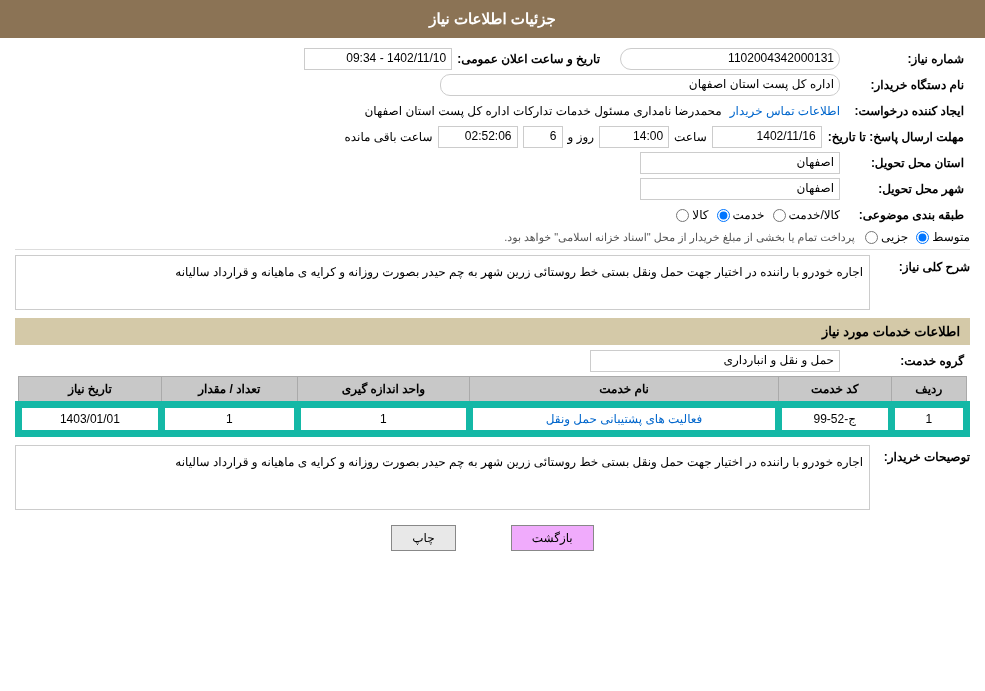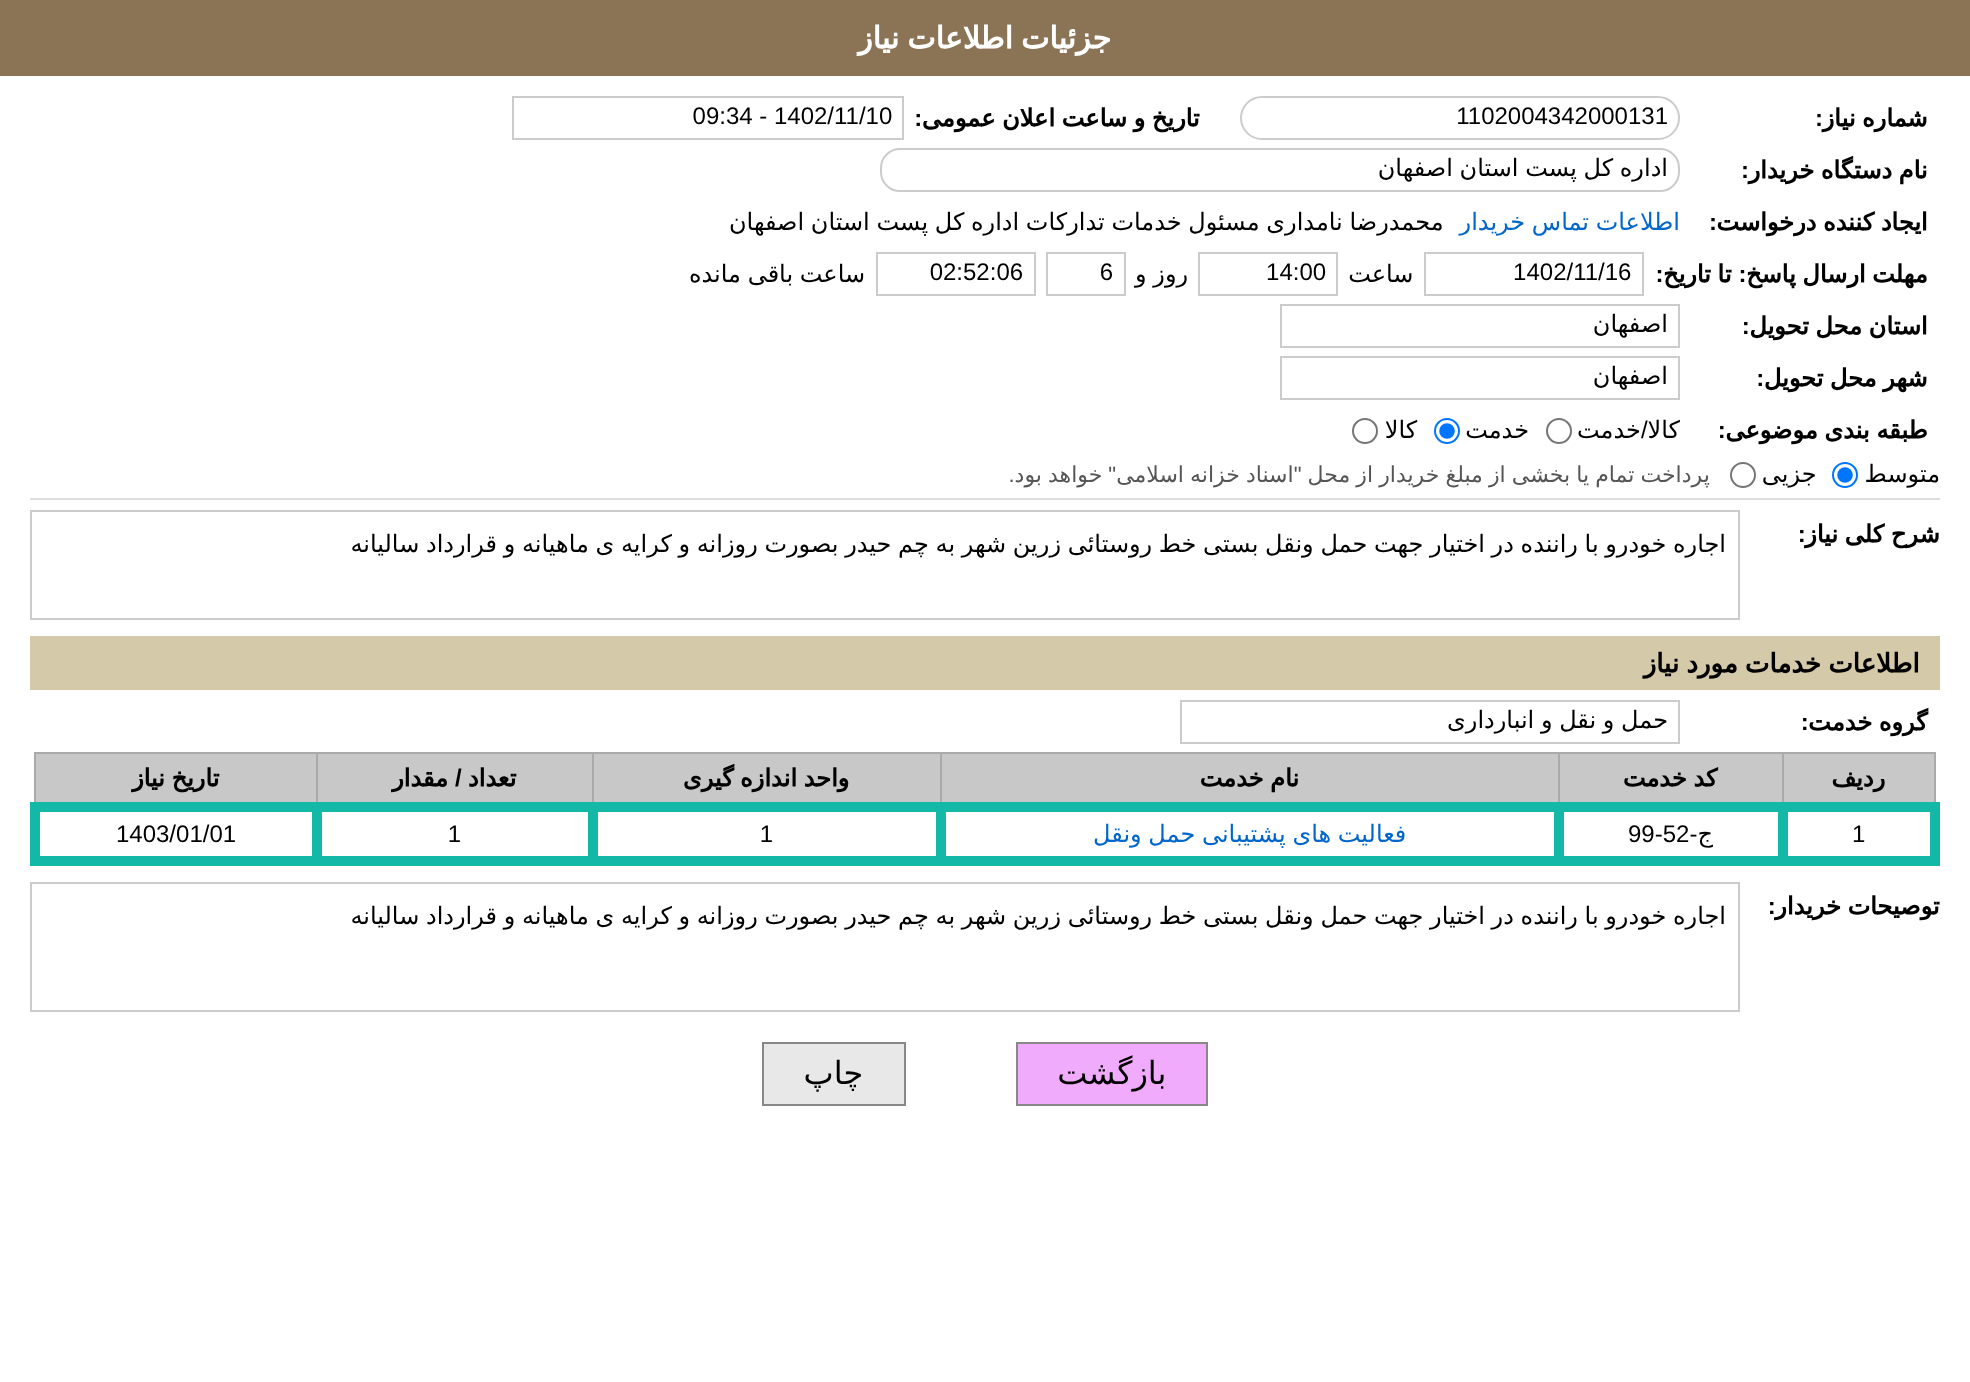--- a/index.html
+++ b/index.html
@@ -61,40 +61,40 @@
       margin-bottom: 8px;
     }
     .services-table th {
       background: #c8c8c8;
       border: 1px solid #aaa;
       padding: 5px 8px;
       text-align: center;
       font-weight: bold;
     }
     .services-table td {
-      border: 5px solid #14b8a6;
+      border: 7px solid #14b8a6;
       padding: 4px 8px;
       text-align: center;
     }
     .services-table td.link-cell {
       color: #0066cc;
       cursor: pointer;
     }
     .bottom-buttons {
       display: flex;
       justify-content: center;
       gap: 15px;
       margin: 15px 0 10px 0;
     }
     .btn {
       padding: 5px 20px;
       border: 1px solid #888;
       cursor: pointer;
       font-family: Tahoma, Arial, sans-serif;
-      font-size: 16px;
+      font-size: 12px;
       background: #e8e8e8;
     }
     .btn-print {
       background: #e8e8e8;
     }
     .btn-back {
       background: #f0abfc;
       margin-left: 40px;
     }
     .right-label {
@@ -127,21 +127,21 @@
   <div class="header-bar">
     <span>جزئیات اطلاعات نیاز</span>
   </div>
 
   <div class="content">
 
     <div class="row-inline">
       <span class="right-label">شماره نیاز:</span>
       <div class="input-box" style="width:220px;border-radius:11px;">1102004342000131</div>
       <span style="margin-right:20px; margin-left:5px; font-weight:bold;">تاریخ و ساعت اعلان عمومی:</span>
-      <div class="input-box" style="width:196px;">1402/11/10 - 09:34</div>
+      <div class="input-box" style="width:148px;">1402/11/10 - 09:34</div>
     </div>
 
     <div class="row-inline">
       <span class="right-label">نام دستگاه خریدار:</span>
       <div class="input-box" style="width:400px;border-radius:10px;">اداره کل پست استان اصفهان</div>
     </div>
 
     <div class="row-inline">
       <span class="right-label">ایجاد کننده درخواست:</span>
       <span class="link-text">اطلاعات تماس خریدار</span>

